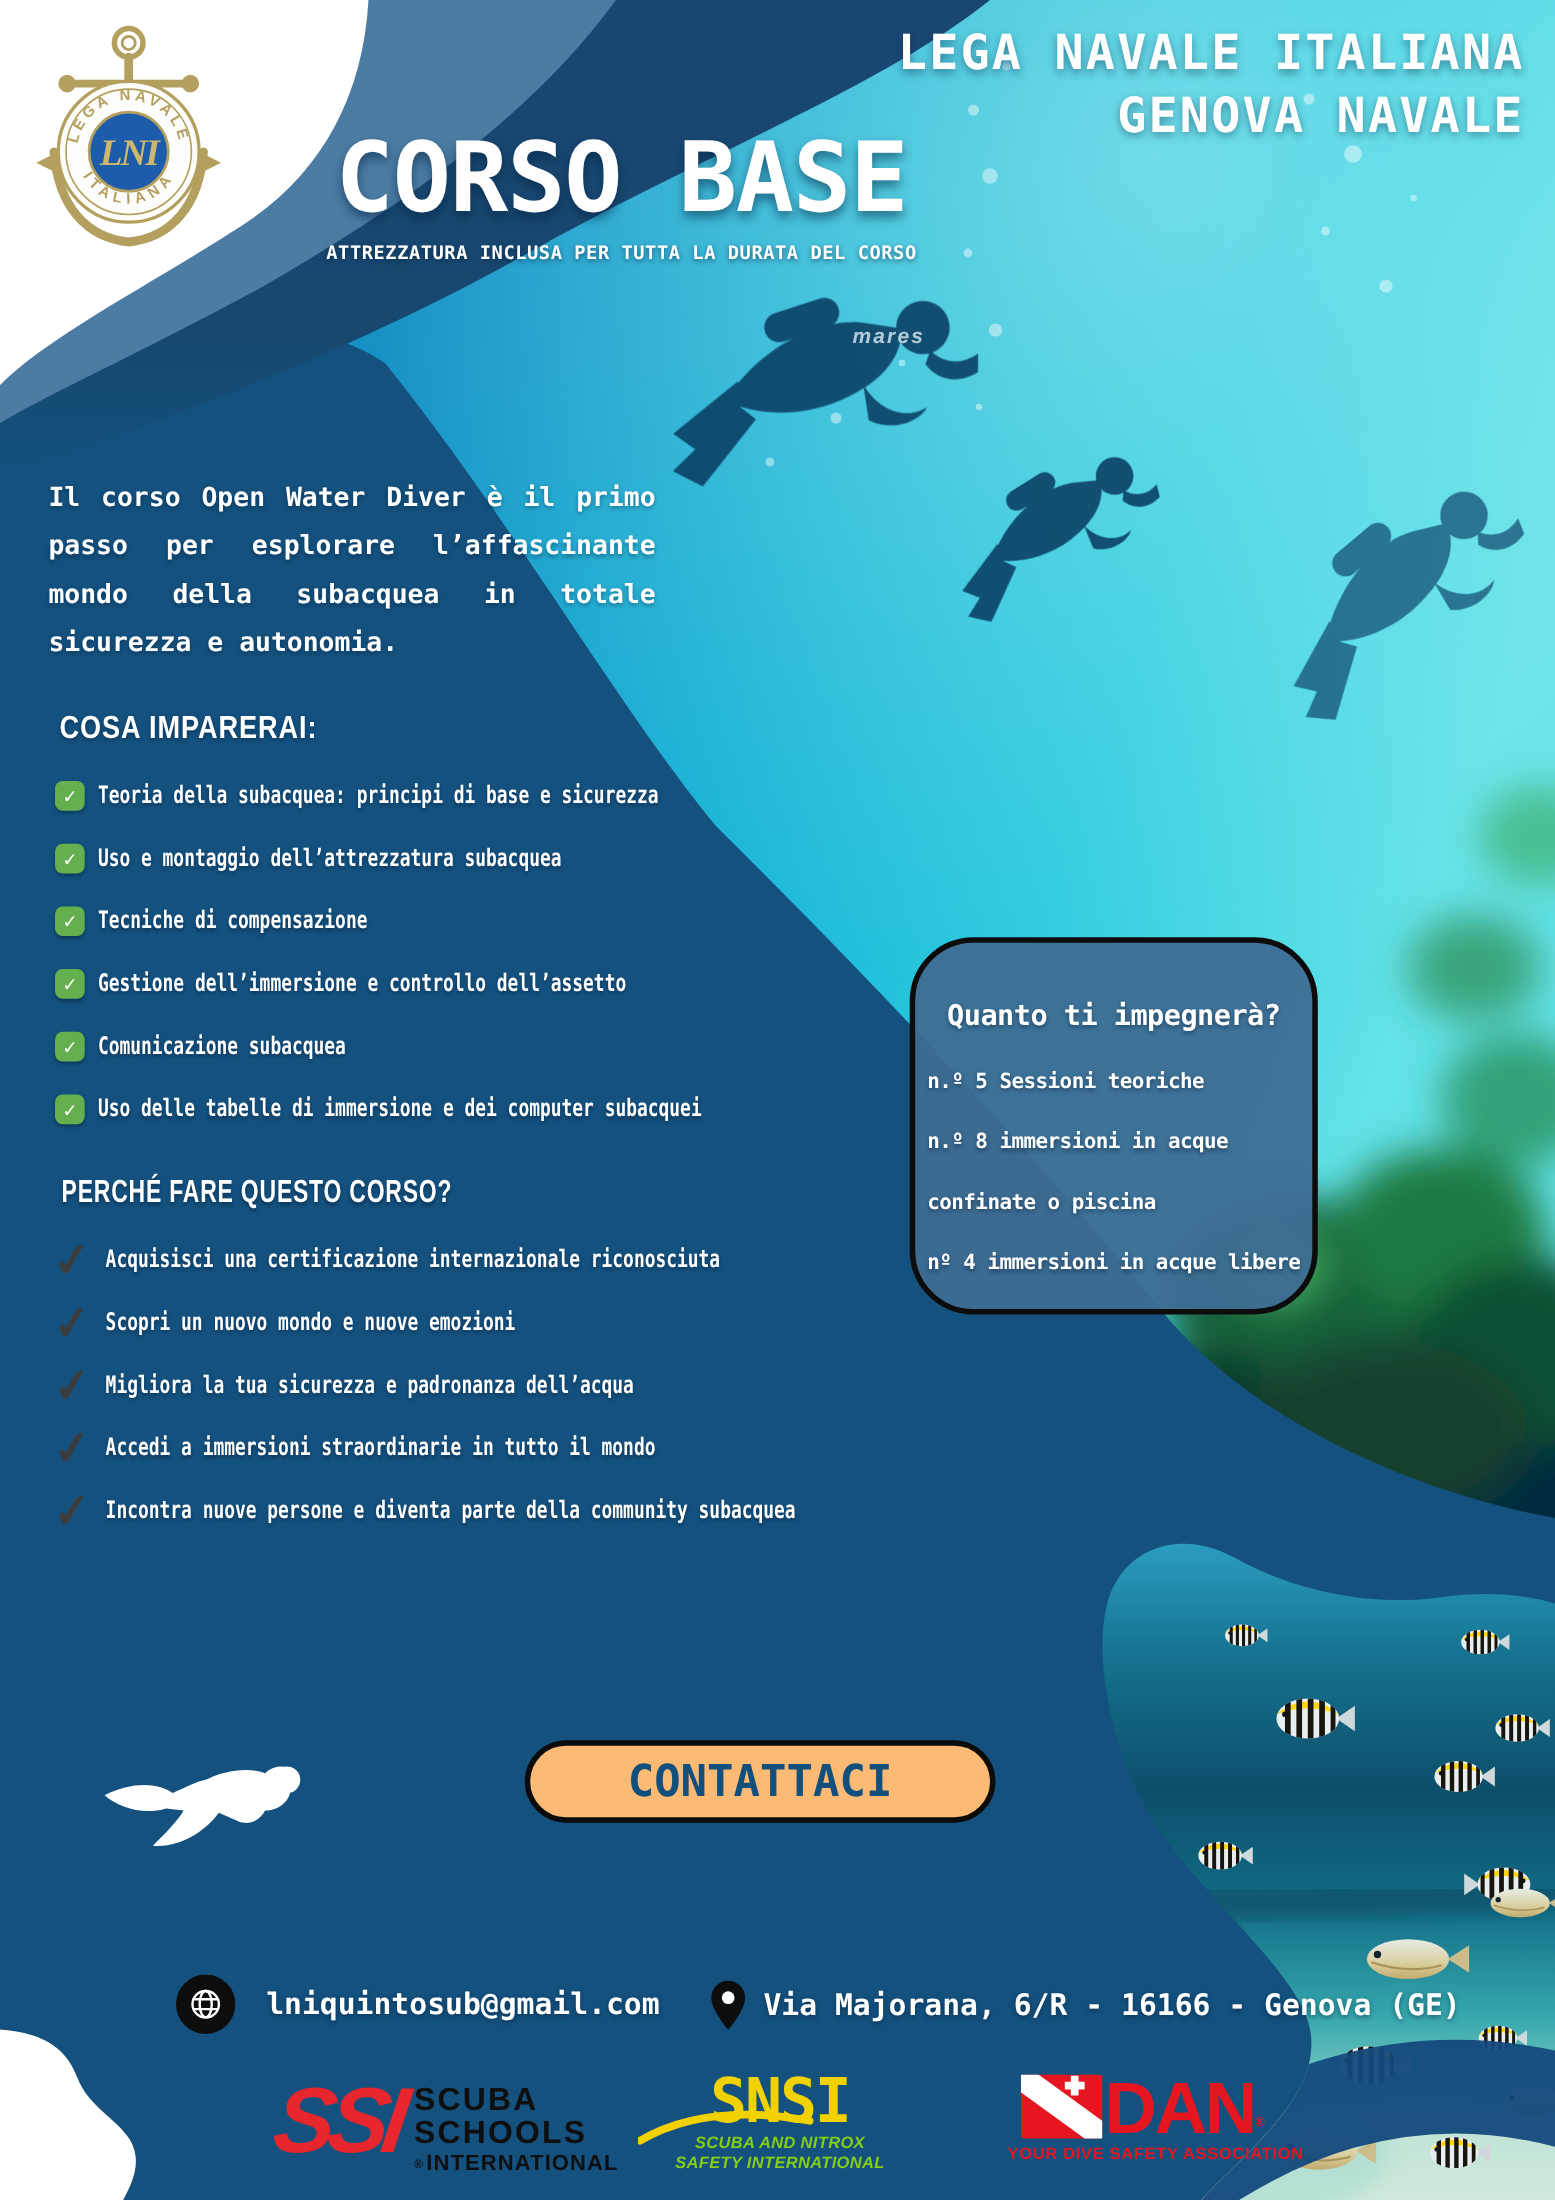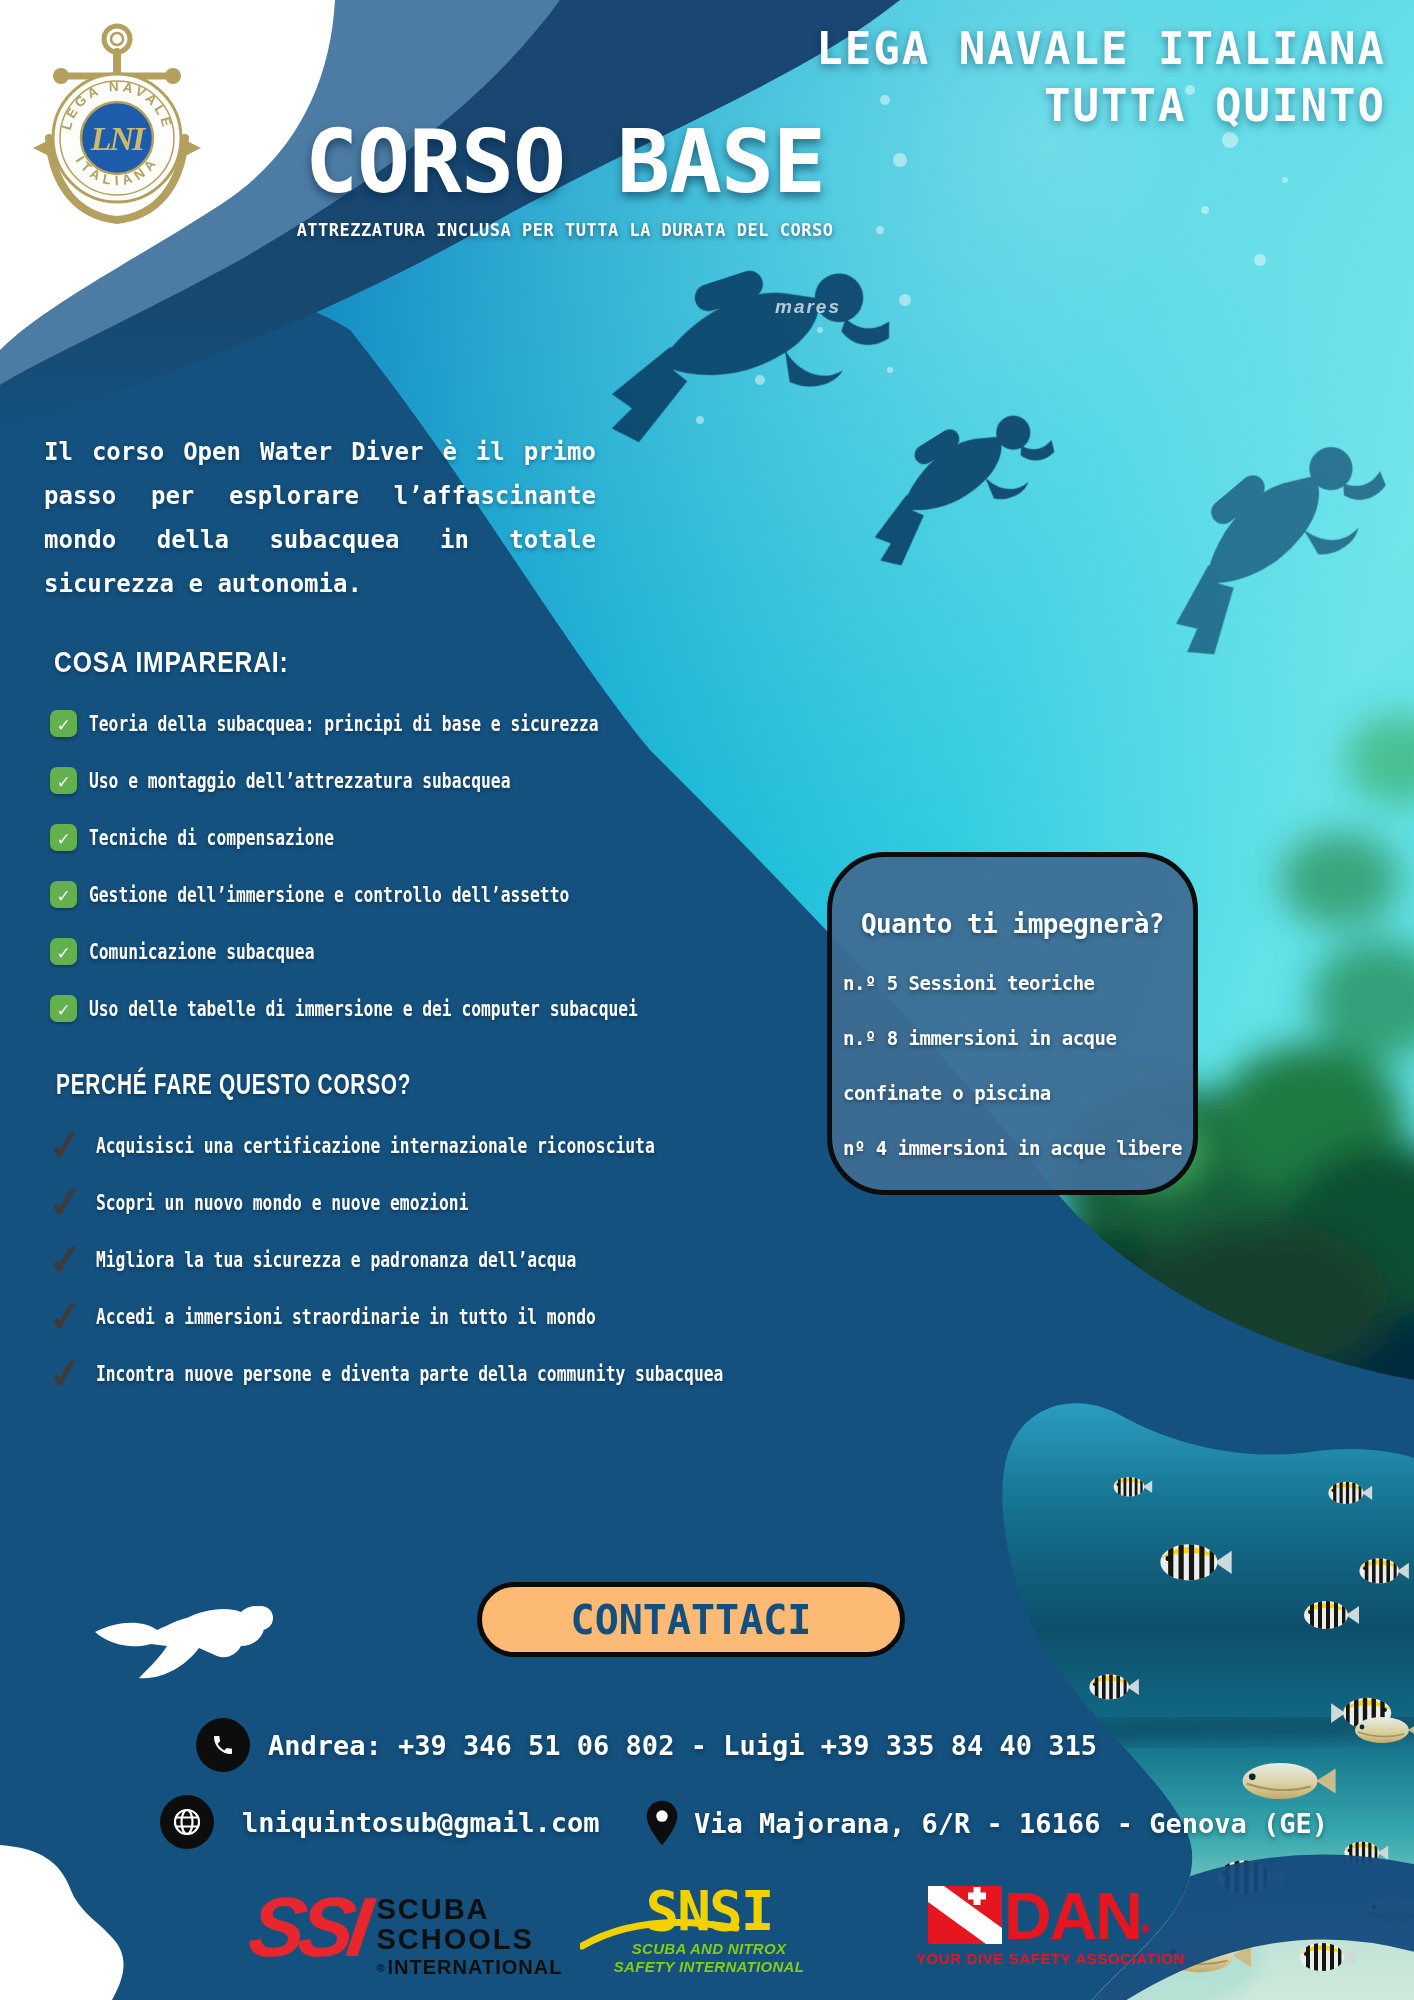--- a/index.html
+++ b/index.html
@@ -283,21 +283,21 @@
     </text>
     <text font-family="Liberation Sans,sans-serif" font-weight="bold" font-size="13.5" fill="#b3a05e" letter-spacing="5">
       <textPath href="#arcBot" startOffset="50%" text-anchor="middle">ITALIANA</textPath>
     </text>
     <circle cx="91" cy="120" r="36" fill="#1d5bab" stroke="#b3a05e" stroke-width="2.5"></circle>
     <text x="91" y="132" text-anchor="middle" font-family="Liberation Serif,serif" font-style="italic" font-weight="bold" font-size="34" fill="#cdb86e" letter-spacing="-2">LNI</text>
   </svg>
 
   <div id="org" class="abs">
     <div>LEGA NAVALE ITALIANA</div>
-    <div>TUTTA QUINTO</div>
+    <div>GENOVA NAVALE</div>
   </div>
 
   <div id="titleblock" class="abs">
     <div id="title1">CORSO BASE</div>
     <div id="subtitle">ATTREZZATURA INCLUSA PER TUTTA LA DURATA DEL CORSO</div>
   </div>
 
   <div id="mares" class="abs">mares</div>
 
   <div id="intro" class="abs">Il corso Open Water Diver è il primo passo per esplorare l’affascinante mondo della subacquea in totale sicurezza e autonomia.</div>
@@ -364,27 +364,20 @@
       </div>
   </div>
 
   <svg id="diver-left" class="abs" viewBox="0 0 210 110">
     <path d="M4,52 C28,40 52,40 66,50 C80,44 86,40 96,38 C112,30 134,26 150,32 C156,26 166,24 172,28 C180,33 180,43 173,48 C172,58 162,66 150,66 C146,74 136,80 126,76 L108,68 C96,84 74,100 48,98 C60,86 70,76 76,66 L60,64 C40,70 18,64 4,52 Z" fill="#fff"></path>
     <circle cx="170" cy="38" r="12" fill="#fff"></circle>
   </svg>
 
   <div id="contattaci" class="abs">CONTATTACI</div>
 
-  <div id="phone-row" class="abs crow">
-    <svg class="c-icon" width="54" height="54" viewBox="0 0 54 54">
-      <circle cx="27" cy="27" r="27" fill="#0d0d0d"></circle>
-      <path transform="translate(15,15) scale(1.0)" fill="#fff" d="M6.62 10.79c1.44 2.83 3.76 5.14 6.59 6.59l2.2-2.2c.27-.27.67-.36 1.02-.24 1.12.37 2.33.57 3.57.57.55 0 1 .45 1 1V20c0 .55-.45 1-1 1-9.39 0-17-7.61-17-17 0-.55.45-1 1-1h3.5c.55 0 1 .45 1 1 0 1.25.2 2.45.57 3.57.11.35.03.74-.25 1.02l-2.2 2.2z"></path>
-    </svg>
-    <span class="c-text">Andrea: +39 346 51 06 802 - Luigi +39 335 84 40 315</span>
-  </div>
 
   <div id="email-row" class="abs crow">
     <svg class="c-icon" width="54" height="54" viewBox="0 0 54 54">
       <circle cx="27" cy="27" r="27" fill="#0d0d0d"></circle>
       <g stroke="#fff" stroke-width="2.2" fill="none">
         <circle cx="27" cy="27" r="12"></circle>
         <ellipse cx="27" cy="27" rx="5.5" ry="12"></ellipse>
         <path d="M15.5,22.5 H38.5 M15.5,31.5 H38.5"></path>
       </g>
     </svg>

